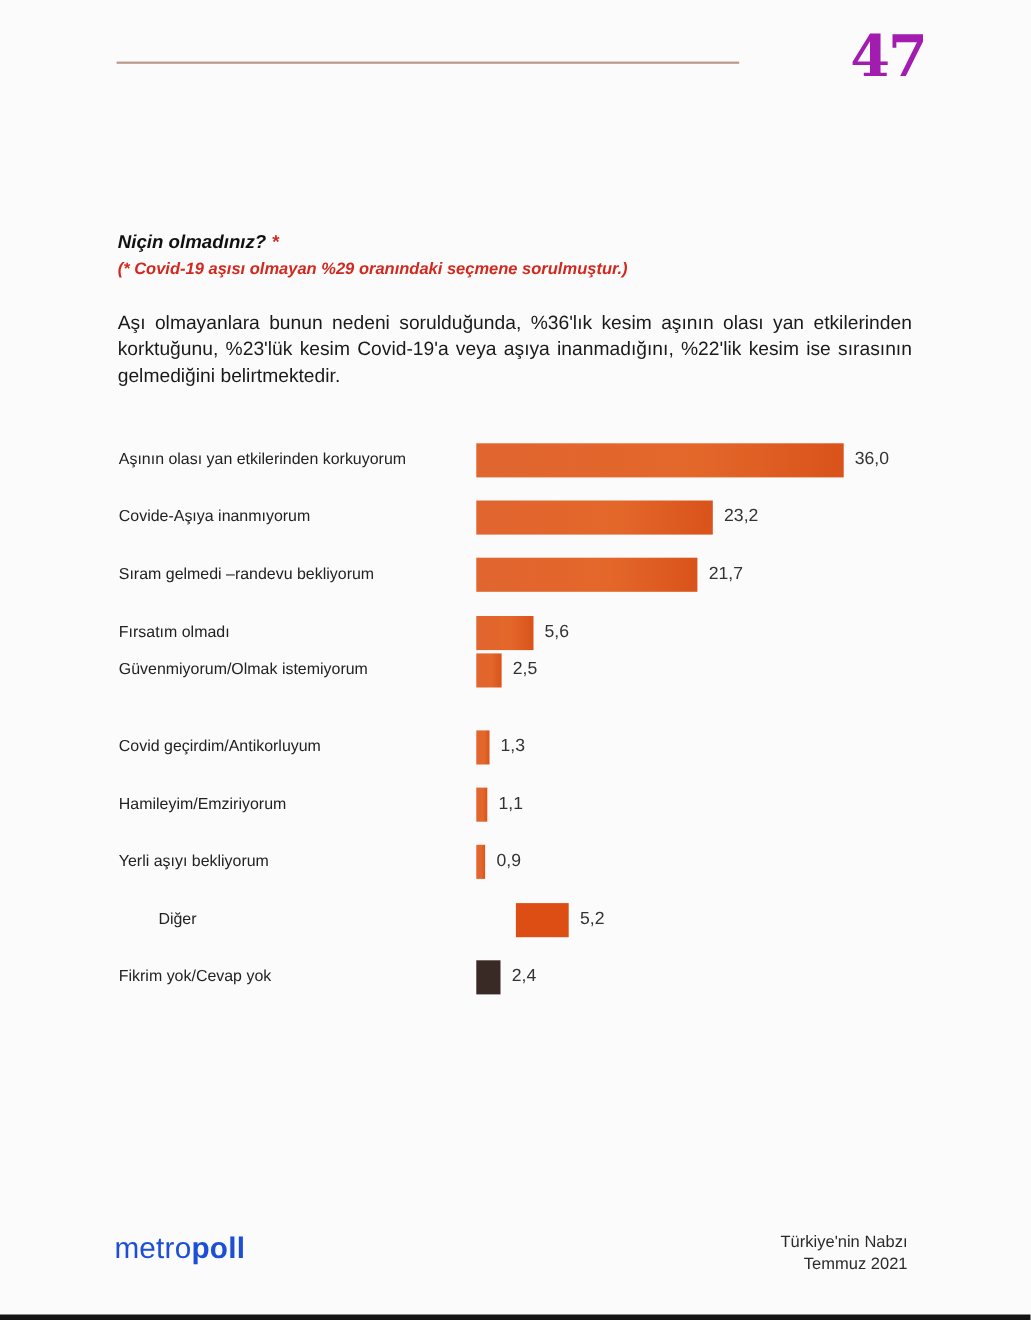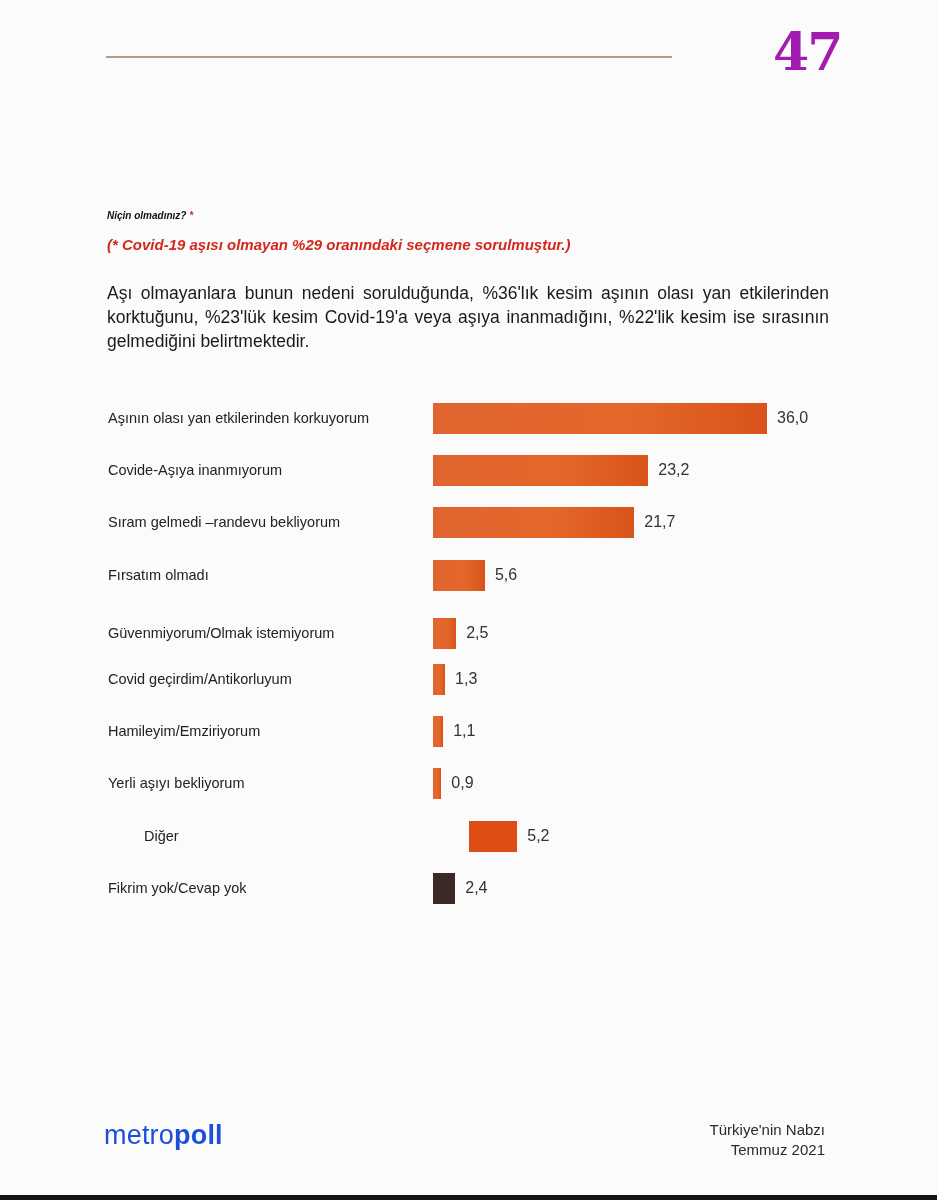--- a/index.html
+++ b/index.html
@@ -1,19 +1,19 @@
 <!DOCTYPE html>
 <html><head>
 <meta charset="utf-8">
 <style>
   * { margin:0; padding:0; box-sizing:border-box; }
   body { width:937px; height:1200px; background:#fbfbfb; position:relative; overflow:hidden; font-family:"DejaVu Sans", sans-serif; color:#222; }
   .top-rule { position:absolute; left:106px; top:56px; width:566px; height:2px; background:#b8988a; }
   .page-num { position:absolute; left:773px; top:22px; font-family:"DejaVu Serif", serif; font-weight:bold; font-size:52px; line-height:60px; color:#a21caf; letter-spacing:-2px; }
-  .q-title { position:absolute; left:107px; top:210px; font-family:"Liberation Sans", sans-serif; font-weight:bold; font-style:italic; font-size:10px; color:#111; }
+  .q-title { position:absolute; left:107px; top:210px; font-family:"Liberation Sans", sans-serif; font-weight:bold; font-style:italic; font-size:17px; color:#111; }
   .q-title .star { color:#d2281e; }
   .q-note { position:absolute; left:107px; top:236px; font-family:"Liberation Sans", sans-serif; font-weight:bold; font-style:italic; font-size:15px; color:#d2281e; }
   .summary { position:absolute; left:107px; top:281px; width:722px; font-family:"Liberation Sans", sans-serif; font-size:17.5px; line-height:24px; color:#1a1a1a; text-align:justify; }
   .chart { position:absolute; left:0; top:0; width:937px; }
   .row { position:absolute; left:0; width:937px; height:32px; }
   .row-label { position:absolute; left:108px; top:7px; font-family:"Liberation Sans", sans-serif; font-size:14.5px; color:#222; white-space:nowrap; }
   .bar { position:absolute; left:433px; top:0; height:31px; background:linear-gradient(90deg,#e0652f,#e4672a 60%,#d9531a); }
   .bar.dark { background:#3a2a26; }
   .bar.other { background:#dd4e15; }
   .row-value { position:absolute; top:6px; font-family:"Liberation Sans", sans-serif; font-size:16px; color:#333; }
@@ -50,21 +50,21 @@
     <div class="row" style="top: 507.4px; padding-left: 21px;">
       <div class="row-label">Sıram gelmedi –randevu bekliyorum</div>
       <div class="bar" style="width: 201.328px;"></div>
       <div class="row-value" style="left: 644.328px;">21,7</div>
     </div>
     <div class="row" style="top: 559.6px;">
       <div class="row-label">Fırsatım olmadı</div>
       <div class="bar" style="width: 51.9556px;"></div>
       <div class="row-value" style="left: 494.956px;">5,6</div>
     </div>
-    <div class="row" style="top: 618px; text-align: right;">
+    <div class="row" style="top: 594px; text-align: right;">
       <div class="row-label">Güvenmiyorum/Olmak istemiyorum</div>
       <div class="bar" style="width: 23.1944px;"></div>
       <div class="row-value" style="left: 466.194px;">2,5</div>
     </div>
     <div class="row" style="top: 664px;">
       <div class="row-label">Covid geçirdim/Antikorluyum</div>
       <div class="bar" style="width: 12.0611px;"></div>
       <div class="row-value" style="left: 455.061px;">1,3</div>
     </div>
     <div class="row" style="top: 716.2px; padding-left: 40px;">

